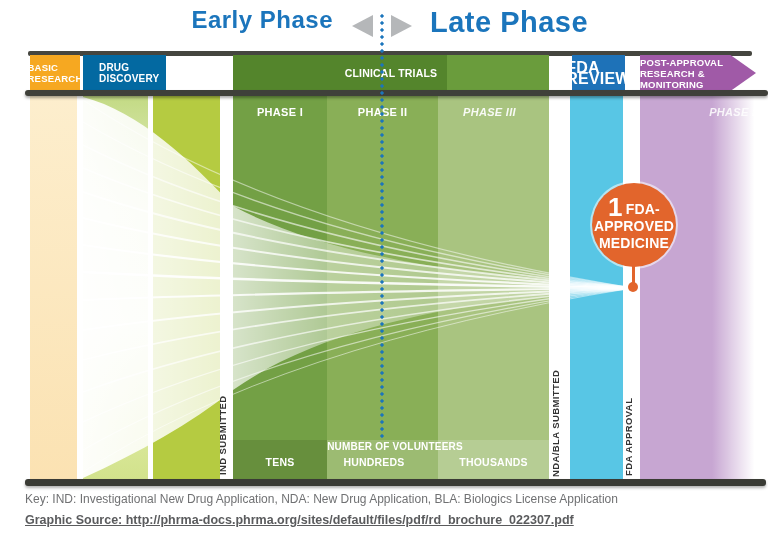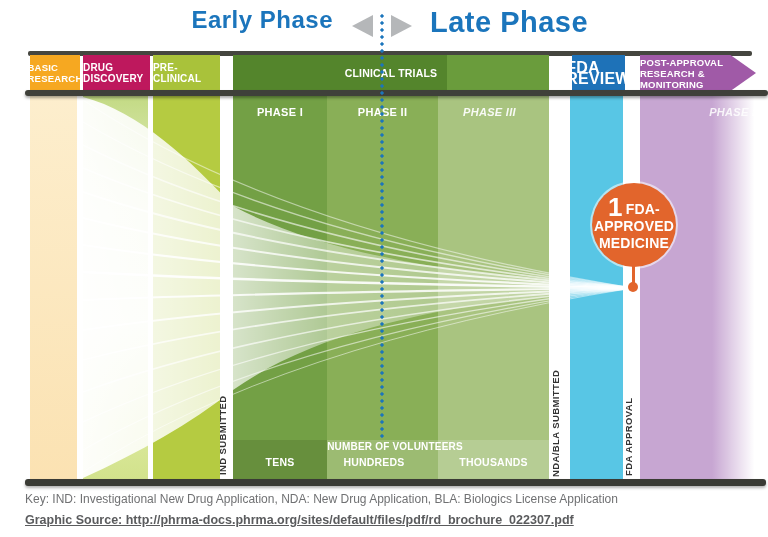--- a/index.html
+++ b/index.html
@@ -96,25 +96,22 @@
   <div class="abs arrow-right"></div>
   <div class="abs title-late">Late Phase</div>
 
   <div class="abs rail-top"></div>
   <div class="abs rail-mid"></div>
   <div class="abs rail-bottom"></div>
 
   <div class="abs hblock h-basic" style="background-color: rgb(246, 168, 33);">
     <span>BASIC RESEARCH</span>
   </div>
-  <div class="abs hblock h-drug" style="background-color: #be185d;">
+  <div class="abs hblock h-drug" style="background-color: #0369a1; padding-left: 16px;">
     <span>DRUG DISCOVERY</span>
-  </div>
-  <div class="abs hblock h-pre" style="background-color: rgb(169, 194, 58);">
-    <span>PRE-CLINICAL</span>
   </div>
   <div class="abs hblock h-ct">
     <div class="panel left" style="background-color: rgb(84, 133, 44);"></div>
     <div class="panel right" style="background-color: rgb(106, 156, 60);"></div>
     <span class="lbl">CLINICAL TRIALS</span>
   </div>
   <div class="abs hblock h-fda" style="background-color: rgb(30, 114, 184);">
     <span>FDA REVIEW</span>
   </div>
   <div class="abs hblock h-post" style="background-color: rgb(160, 90, 167);">

